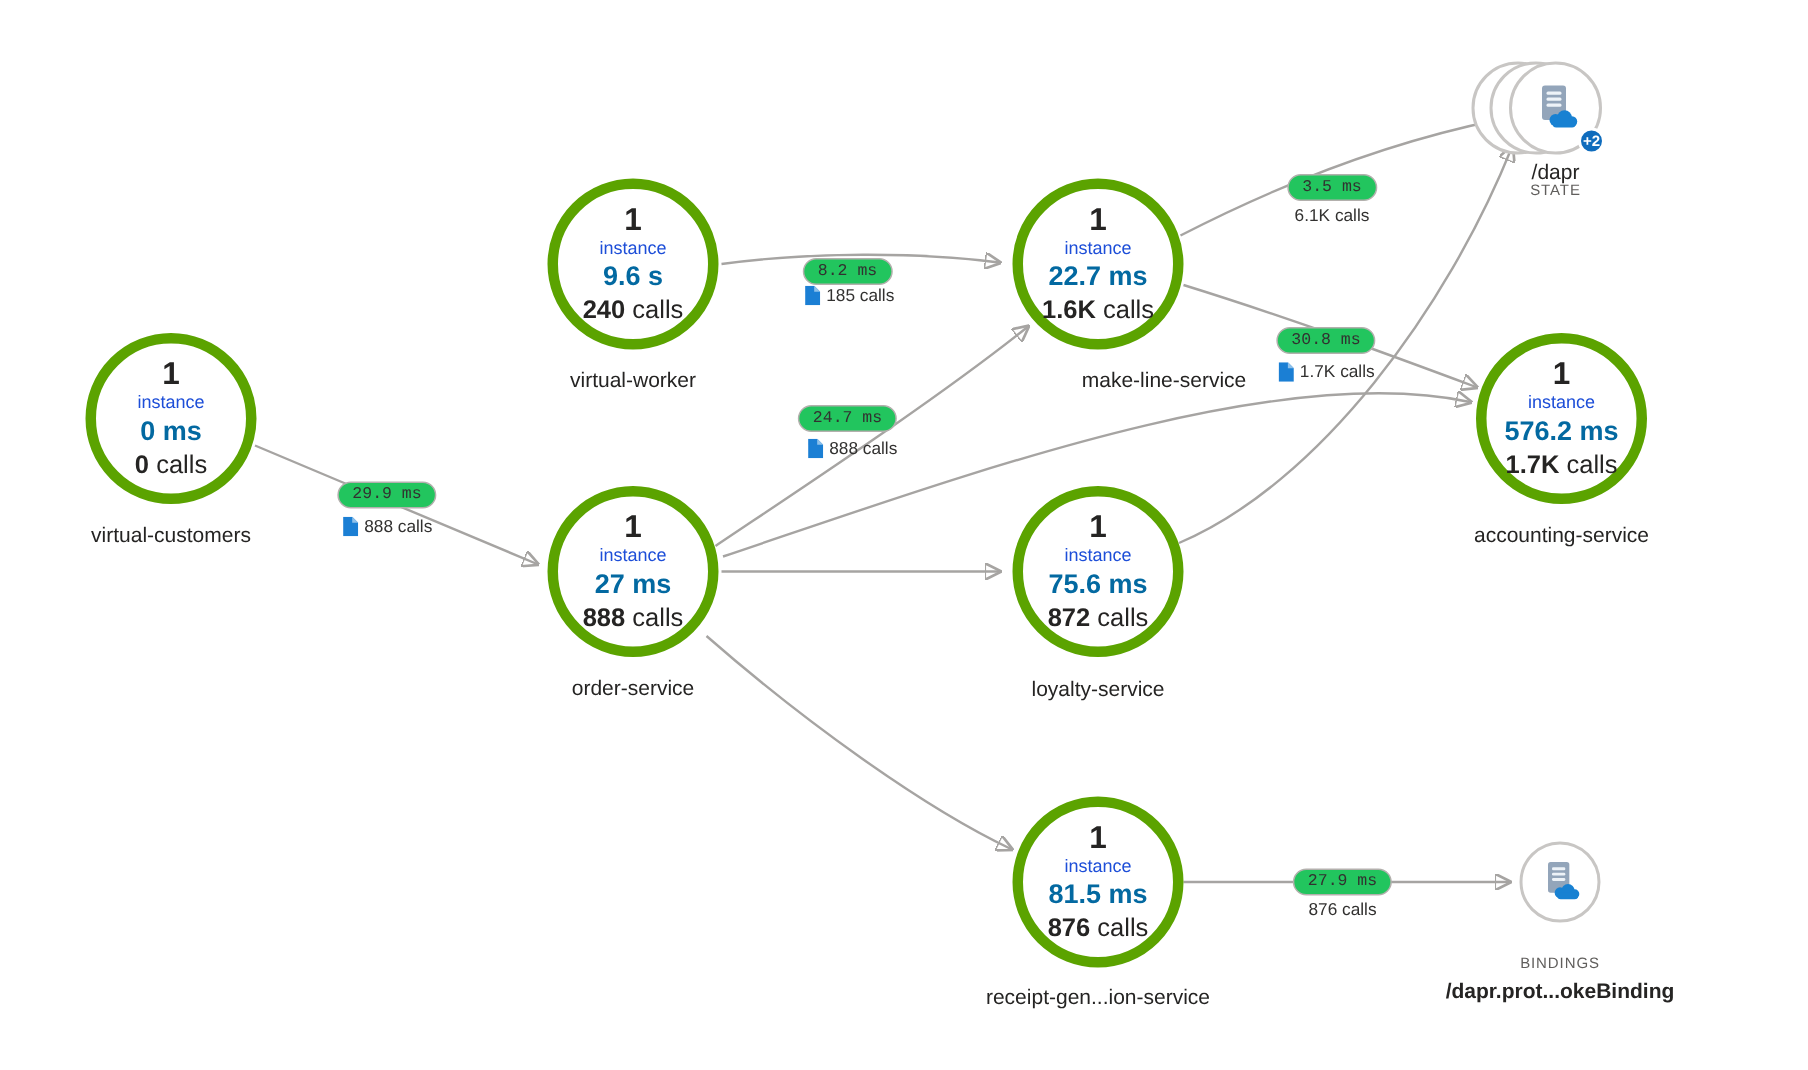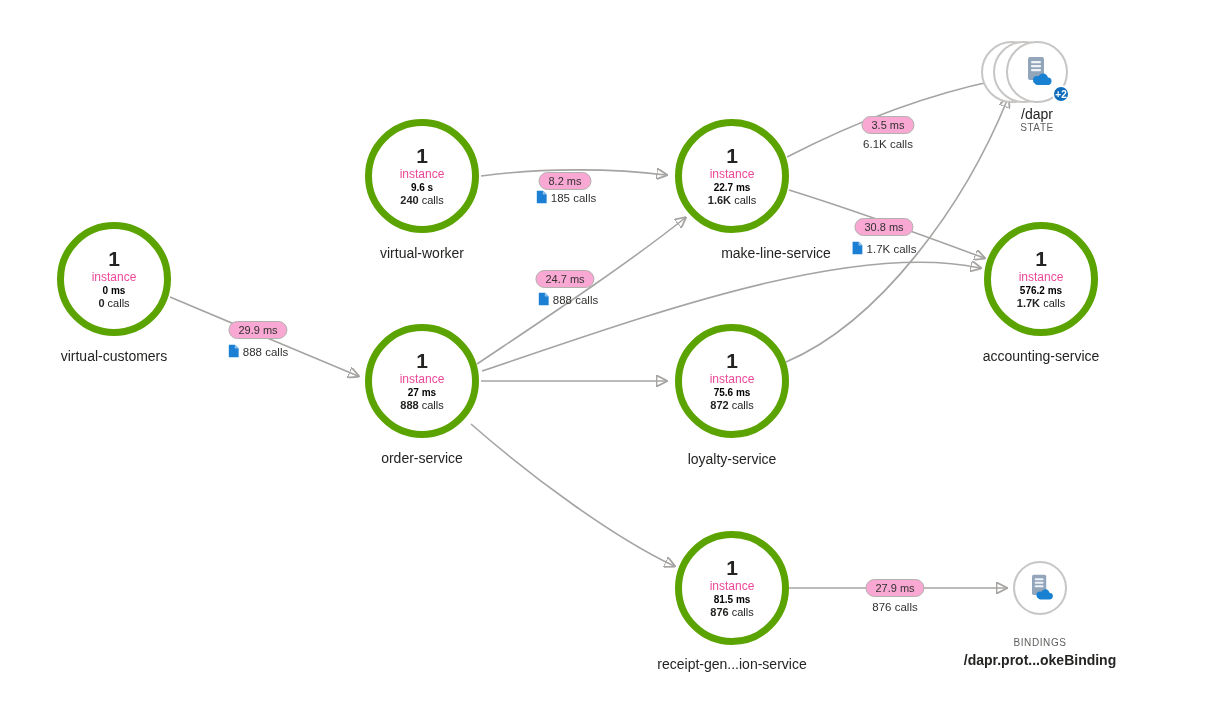--- a/index.html
+++ b/index.html
@@ -8,23 +8,23 @@
   svg.edges { position:absolute; left:0; top:0; }
   svg.edges path { fill:none; stroke:#a6a4a2; stroke-width:1.6; }
 
   .node {
     position:absolute; width:114px; height:114px; border-radius:50%;
     background:#fff; border:7px solid #5ba300; box-sizing:border-box;
     display:flex; flex-direction:column; align-items:center; justify-content:center;
     text-align:center; z-index:3; cursor:pointer;
   }
   .node-big { font-size:21px; font-weight:600; color:#252423; line-height:1.1; }
-  .node-instance { font-size:12px; color:#ec4899; line-height:1.25; }
-  .node-ms { font-size:10px; font-weight:700; color:#000000; line-height:1.25; }
-  .node-calls { font-size:11px; color:#252423; line-height:1.25; }
+  .node-instance { font-size:12px; color:#1d4ed8; line-height:1.25; }
+  .node-ms { font-size:18px; font-weight:700; color:#0369a1; line-height:1.25; }
+  .node-calls { font-size:17px; color:#252423; line-height:1.25; }
   .node-calls .v { font-weight:700; }
 
   .node-label {
     position:absolute; transform:translateX(-50%); font-size:14px; color:#252423;
     white-space:nowrap; z-index:3;
   }
   .sub-label {
     position:absolute; transform:translateX(-50%); font-size:10px; color:#605e5c;
     letter-spacing:0.6px; white-space:nowrap; z-index:3;text-align:center;
   }
@@ -36,22 +36,22 @@
   }
   .dep-stack { z-index:2; }
   .badge {
     position:absolute; right:-4px; bottom:-2px; width:18px; height:18px; border-radius:50%;
     background:#0f6cbd; color:#fff; font-size:10px; font-weight:700;
     display:flex; align-items:center; justify-content:center; border:2px solid #fff; box-sizing:border-box;
   }
 
   .pill {
     position:absolute; transform:translate(-50%,-50%);
-    background:#f9a8d4; border:1px solid #b3b0ad; border-radius:10px;
-    padding:2px 9px; font-size:11px; color:#323130; white-space:nowrap; z-index:4; cursor:pointer;
+    background:#22c55e; border:1px solid #b3b0ad; border-radius:10px;
+    padding:2px 9px; font-size:11px; color:#323130; white-space:nowrap; z-index:4; cursor:pointer;font-family:Liberation Mono, monospace;
   }
   .calls-line {
     position:absolute; transform:translate(-50%,-50%);
     display:flex; align-items:center; gap:4px;
     font-size:11.5px; color:#323130; white-space:nowrap; z-index:4; cursor:pointer;
   }
   .calls-icon { display:inline-block; line-height:0; }
 </style>
 </head>
 <body>

